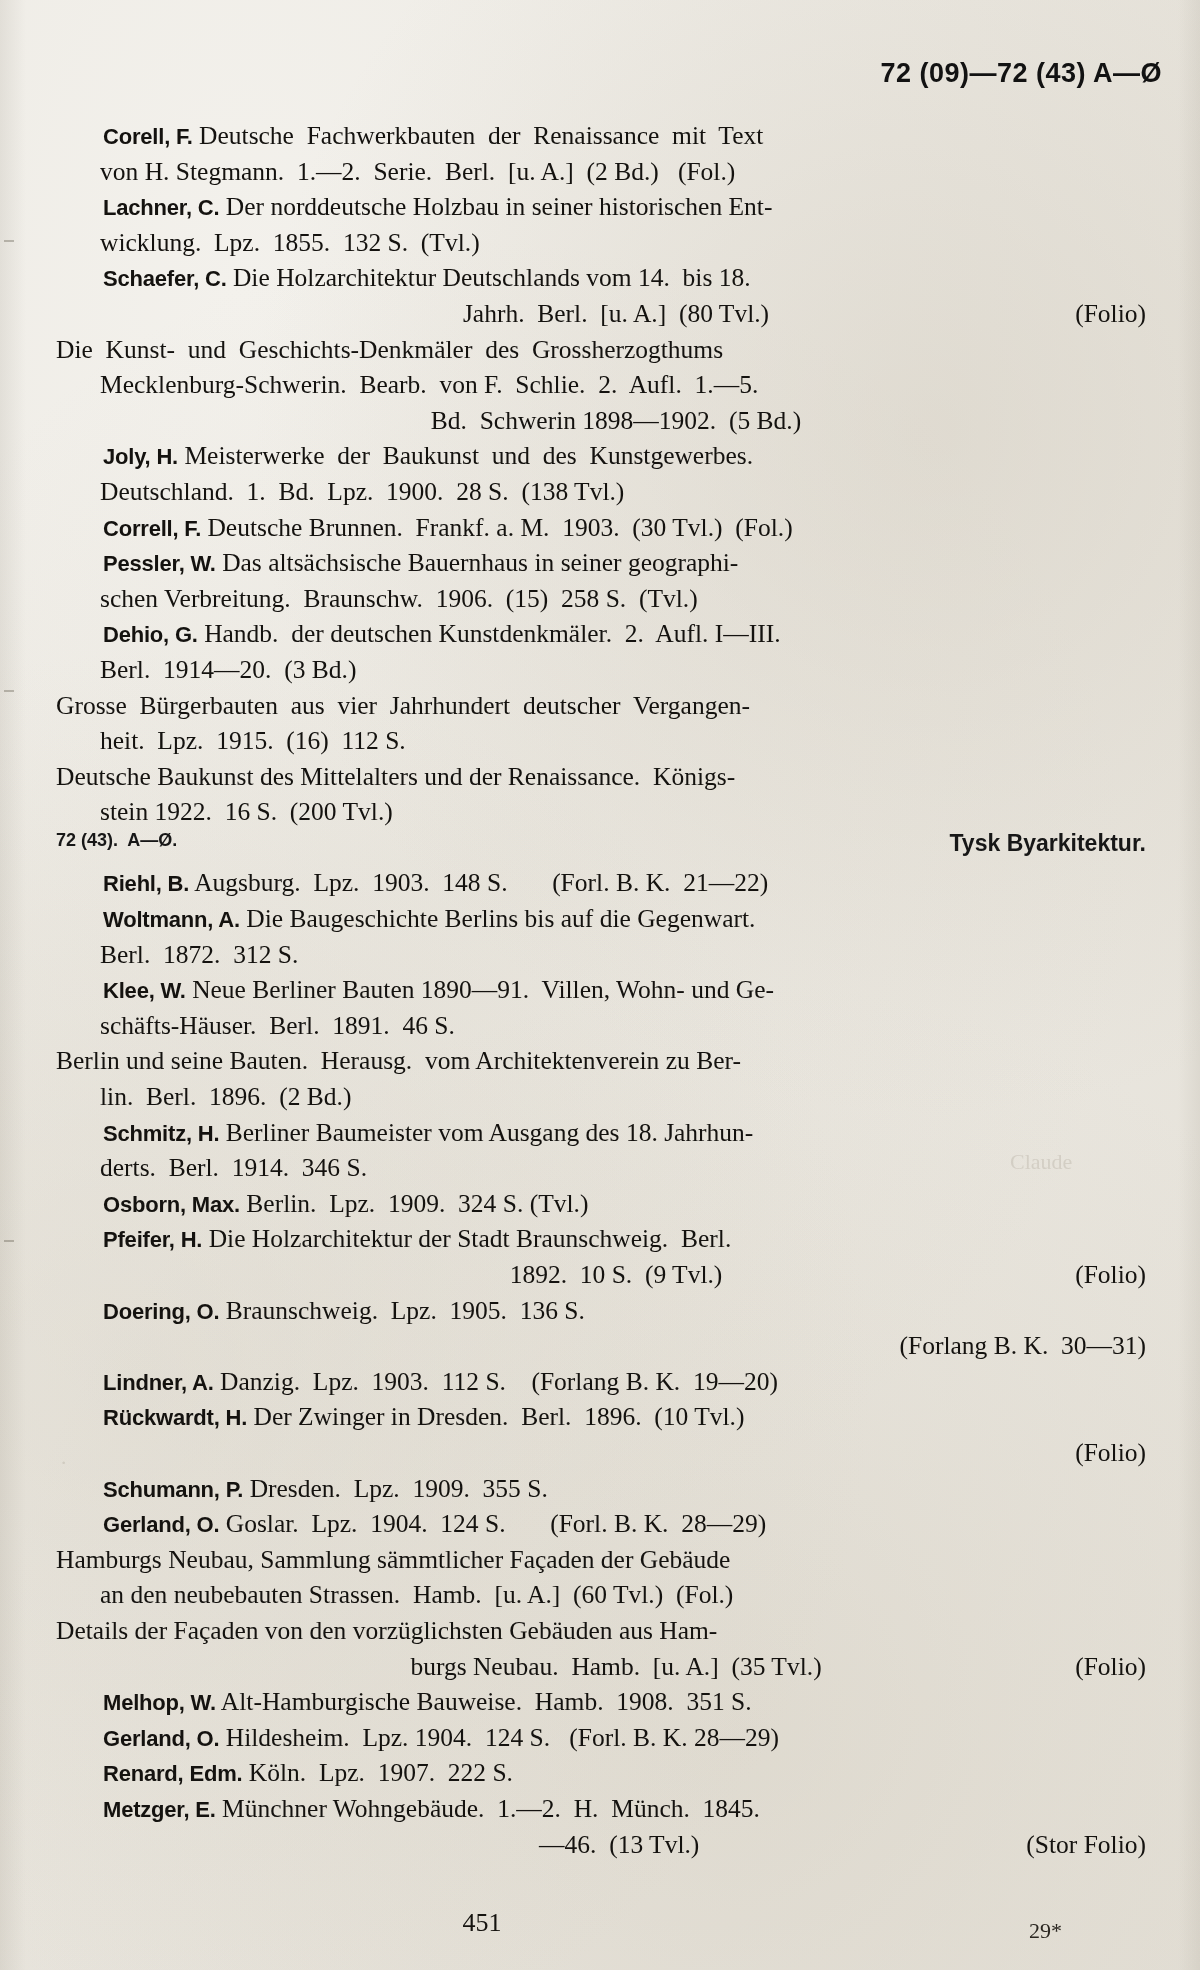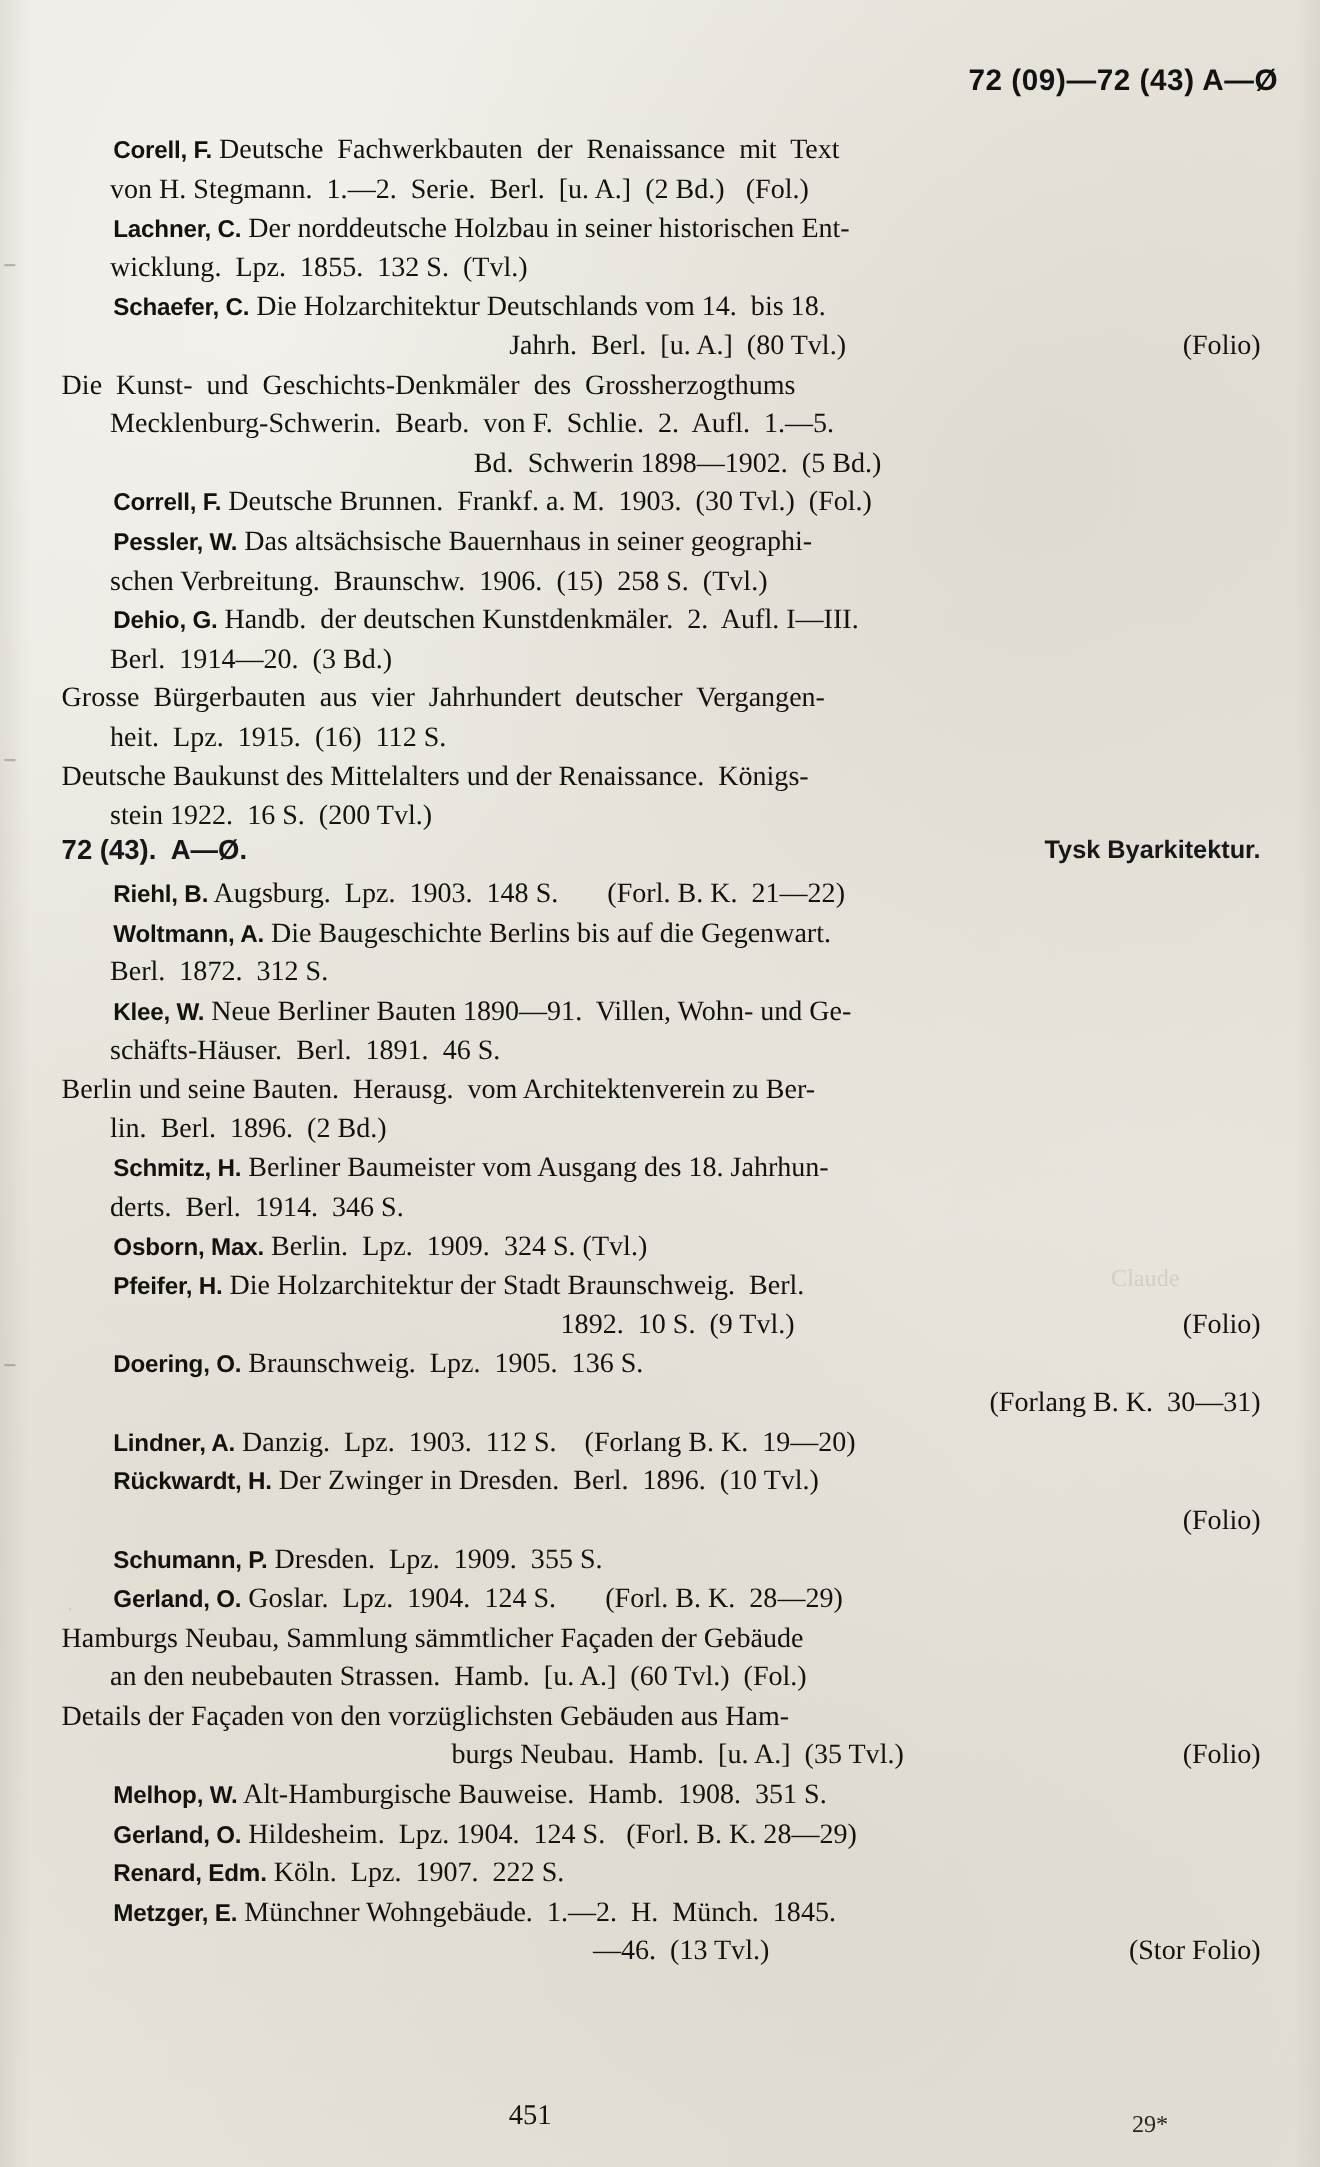--- a/index.html
+++ b/index.html
@@ -94,21 +94,21 @@
   .ind1 { padding-left: 44px; }
   .ind2 { padding-left: 30px; text-align: center; }
   .right {
     position: absolute;
     right: 0;
     top: 0;
   }
   .sec-head {
     font-family: "Liberation Sans", sans-serif;
     font-weight: bold;
-    font-size: 25px;
+    font-size: 18px;
   }
   .sec-right {
     font-family: "Liberation Sans", sans-serif;
     font-weight: bold;
     font-size: 23px;
     position: absolute;
     right: 0;
     top: 0;
     margin-left: 40px;
   }
@@ -155,20 +155,21 @@
 
 <div class="content">
 
   <div class="running-head">72 (09)—72 (43) A—Ø</div>
 
   <div class="body-block" id="body-block">
       <div class="entry"><div class="ln"><b class="author">Corell, F.</b><span> Deutsche  Fachwerkbauten  der  Renaissance  mit  Text</span></div><div class="ln ind1"><span>von H. Stegmann.  1.—2.  Serie.  Berl.  [u. A.]  (2 Bd.)   (Fol.)</span></div></div>
       <div class="entry"><div class="ln"><b class="author">Lachner, C.</b><span> Der norddeutsche Holzbau in seiner historischen Ent-</span></div><div class="ln ind1"><span>wicklung.  Lpz.  1855.  132 S.  (Tvl.)</span></div></div>
       <div class="entry"><div class="ln"><b class="author">Schaefer, C.</b><span> Die Holzarchitektur Deutschlands vom 14.  bis 18.</span></div><div class="ln ind2"><span>Jahrh.  Berl.  [u. A.]  (80 Tvl.)</span><span class="right">(Folio)</span></div></div>
       <div class="entry"><div class="ln"><span>Die  Kunst-  und  Geschichts-Denkmäler  des  Grossherzogthums</span></div><div class="ln ind1"><span>Mecklenburg-Schwerin.  Bearb.  von F.  Schlie.  2.  Aufl.  1.—5.</span></div><div class="ln ind2"><span>Bd.  Schwerin 1898—1902.  (5 Bd.)</span></div></div>
+      <div class="entry"><div class="ln"><b class="author">Joly, H.</b><span> Meisterwerke  der  Baukunst  und  des  Kunstgewerbes.</span></div><div class="ln ind1"><span>Deutschland.  1.  Bd.  Lpz.  1900.  28 S.  (138 Tvl.)</span></div></div>
       <div class="entry"><div class="ln"><b class="author">Correll, F.</b><span> Deutsche Brunnen.  Frankf. a. M.  1903.  (30 Tvl.)  (Fol.)</span></div></div>
       <div class="entry"><div class="ln"><b class="author">Pessler, W.</b><span> Das altsächsische Bauernhaus in seiner geographi-</span></div><div class="ln ind1"><span>schen Verbreitung.  Braunschw.  1906.  (15)  258 S.  (Tvl.)</span></div></div>
       <div class="entry"><div class="ln"><b class="author">Dehio, G.</b><span> Handb.  der deutschen Kunstdenkmäler.  2.  Aufl. I—III.</span></div><div class="ln ind1"><span>Berl.  1914—20.  (3 Bd.)</span></div></div>
       <div class="entry"><div class="ln"><span>Grosse  Bürgerbauten  aus  vier  Jahrhundert  deutscher  Vergangen-</span></div><div class="ln ind1"><span>heit.  Lpz.  1915.  (16)  112 S.</span></div></div>
       <div class="entry"><div class="ln"><span>Deutsche Baukunst des Mittelalters und der Renaissance.  Königs-</span></div><div class="ln ind1"><span>stein 1922.  16 S.  (200 Tvl.)</span></div></div>
       <div class="ln"><span class="sec-head">72 (43).  A—Ø.</span><span class="sec-right">Tysk Byarkitektur.</span></div>
       <div class="entry"><div class="ln"><b class="author">Riehl, B.</b><span> Augsburg.  Lpz.  1903.  148 S.       (Forl. B. K.  21—22)</span></div></div>
       <div class="entry"><div class="ln"><b class="author">Woltmann, A.</b><span> Die Baugeschichte Berlins bis auf die Gegenwart.</span></div><div class="ln ind1"><span>Berl.  1872.  312 S.</span></div></div>
       <div class="entry"><div class="ln"><b class="author">Klee, W.</b><span> Neue Berliner Bauten 1890—91.  Villen, Wohn- und Ge-</span></div><div class="ln ind1"><span>schäfts-Häuser.  Berl.  1891.  46 S.</span></div></div>
       <div class="entry"><div class="ln"><span>Berlin und seine Bauten.  Herausg.  vom Architektenverein zu Ber-</span></div><div class="ln ind1"><span>lin.  Berl.  1896.  (2 Bd.)</span></div></div>

